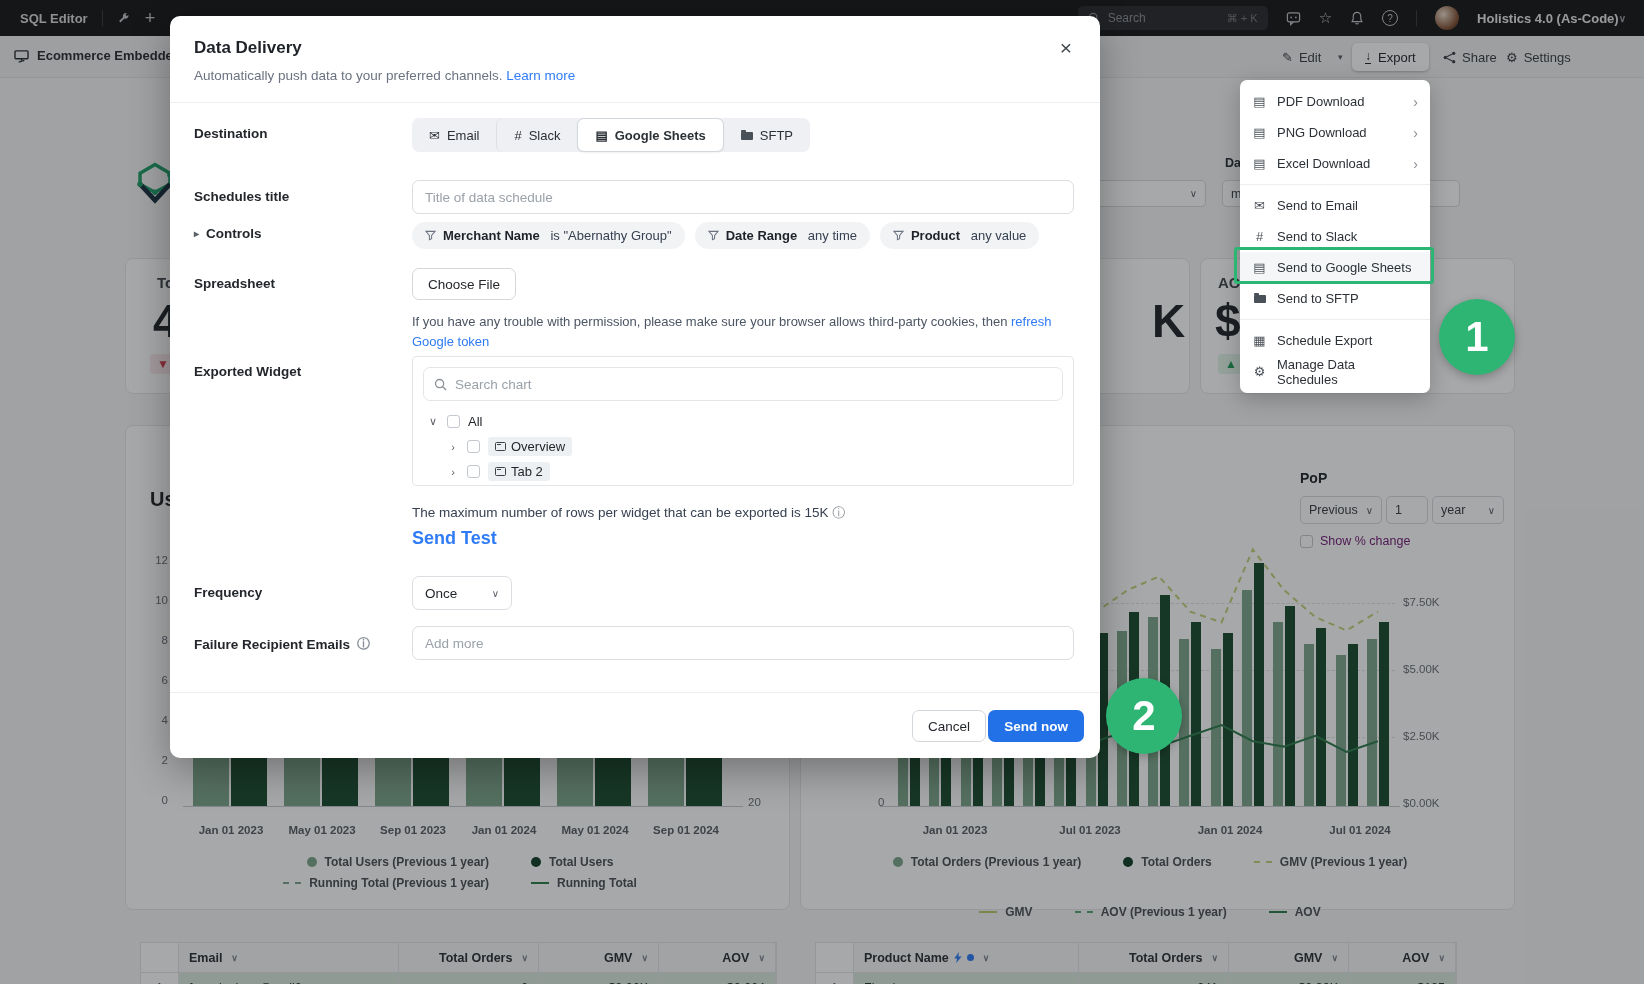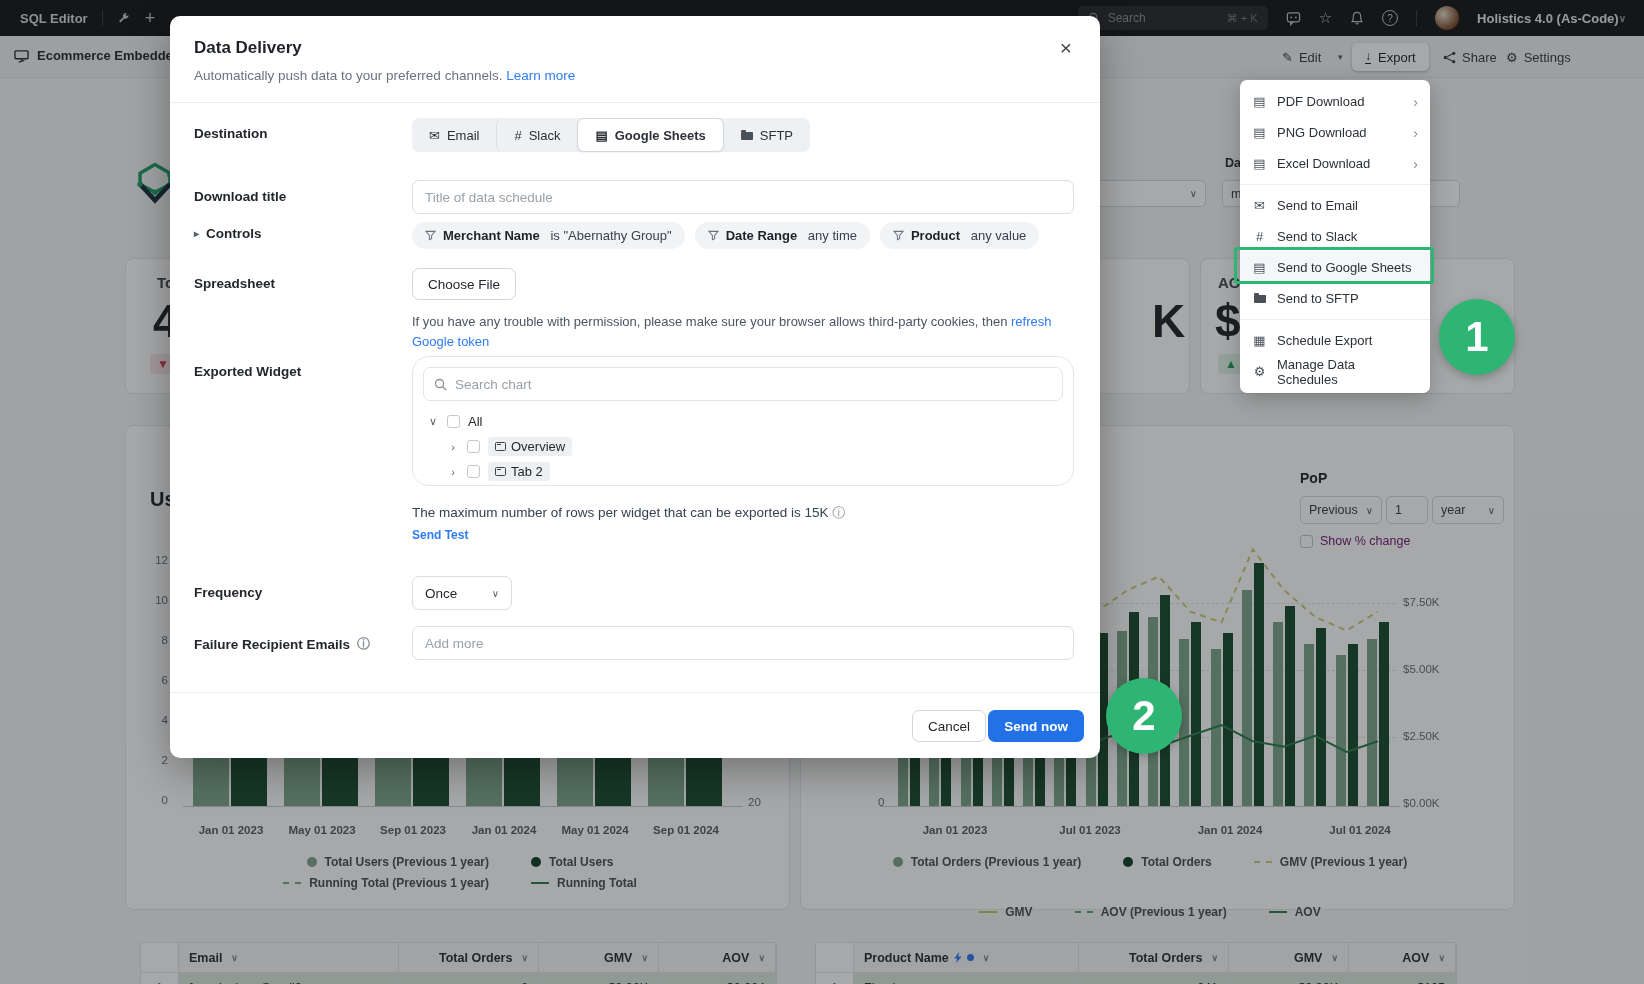--- a/index.html
+++ b/index.html
@@ -89,21 +89,21 @@
   .seg .tab { display:flex; align-items:center; gap:7px; padding:0 17px; font-size:13px; color:#2c3137; cursor:pointer; border-radius:7px; }
   .seg .tab.sep { border-left:1px solid #dcdfe3; }
   .seg .tab.active { background:#fff; border:1px solid #d2d7db; box-shadow:0 1px 2px rgba(0,0,0,.06); font-weight:600; }
   .tinput { width:100%; height:34px; border:1px solid #dadde1; border-radius:7px; padding:0 12px; font-size:13.5px; color:#1f2329; font-family:"Liberation Sans",sans-serif; }
   .tinput::placeholder { color:#9aa1a8; }
   .chips { display:flex; gap:10px; }
   .fchip { display:flex; align-items:center; gap:7px; height:27px; background:#f1f3f5; border-radius:15px; padding:0 13px; font-size:13px; color:#374151; cursor:pointer; white-space:nowrap; }
   .fchip b { color:#1f2329; }
   .btn { display:inline-flex; align-items:center; justify-content:center; height:32px; border:1px solid #d2d7db; background:#fff; border-radius:7px; padding:0 15px; font-size:13.5px; color:#24282d; cursor:pointer; font-family:"Liberation Sans",sans-serif; }
   .perm { position:absolute; left:242px; width:672px; font-size:13px; color:#4b5563; line-height:1.55; }
-  .wbox { border:1px solid #e3e6e9; border-radius:17px; height:130px; padding:10px; }
+  .wbox { border:1px solid #e3e6e9; border-radius:4px; height:130px; padding:10px; }
   .wsearch { display:flex; align-items:center; gap:8px; height:34px; border:1px solid #e3e6e9; border-radius:7px; padding:0 10px; }
   .wsearch input { border:none; outline:none; flex:1; font-size:13.5px; font-family:"Liberation Sans",sans-serif; color:#1f2329; }
   .wsearch input::placeholder { color:#9aa1a8; }
   .tree { margin-top:8px; }
   .trw { display:flex; align-items:center; gap:8px; height:25px; font-size:13px; color:#23272c; }
   .trw .tcaret { width:12px; color:#5b6168; font-size:11px; text-align:center; cursor:pointer; }
   .tchip { display:flex; align-items:center; gap:5px; background:#edf0f2; border-radius:3px; padding:2px 7px; }
   .tabico { width:11px; height:9px; border:1.3px solid #3c4248; border-radius:1.5px; position:relative; flex:none; }
   .tabico::before { content:''; position:absolute; top:0.6px; left:1px; width:4px; height:1.4px; background:#3c4248; }
   .maxrows { position:absolute; left:242px; font-size:13.5px; color:#374151; }
@@ -494,21 +494,21 @@
             <span class="ic">▤</span>
             <span>Google Sheets</span>
           </div>
           <div class="tab">
             <span class="ic"><i class="i-folder"></i></span>
             <span>SFTP</span>
           </div>
         </div>
     </div>
 
-    <div class="m-row-label" style="top:173px;">Download title</div>
+    <div class="m-row-label" style="top:173px;">Schedules title</div>
     <div class="m-field" style="top:164px;">
       <input class="tinput" placeholder="Title of data schedule" style="">
     </div>
 
     <div class="m-row-label" style="top:210px;">
       <span style="font-size:10px;color:#5b6168;">▸</span>
       <span>Controls</span>
     </div>
     <div class="m-field chips" id="chips" style="top:206px;">
         <div class="fchip">
@@ -575,21 +575,21 @@
                 <span>Tab 2</span>
               </span>
             </div>
           </div>
       </div>
     </div>
     <div class="maxrows" style="top:488px;">
       <span>The maximum number of rows per widget that can be exported is 15K</span>
       <span class="info-i">ⓘ</span>
     </div>
-    <a class="blue" style="position:absolute;left:242px;top:512px;font-size:12px;font-weight:600;">Send Test</a>
+    <a class="blue" style="position:absolute;left:242px;top:512px;font-size:18px;font-weight:600;">Send Test</a>
 
     <div class="m-row-label" style="top:569px;">Frequency</div>
     <div class="m-field" style="top:560px;">
       <div class="sel" style="width:100px;">
         <span>Once</span>
         <span class="caret" style="color:#5a6067;">∨</span>
       </div>
     </div>
 
     <div class="m-row-label" style="top:619px;">

